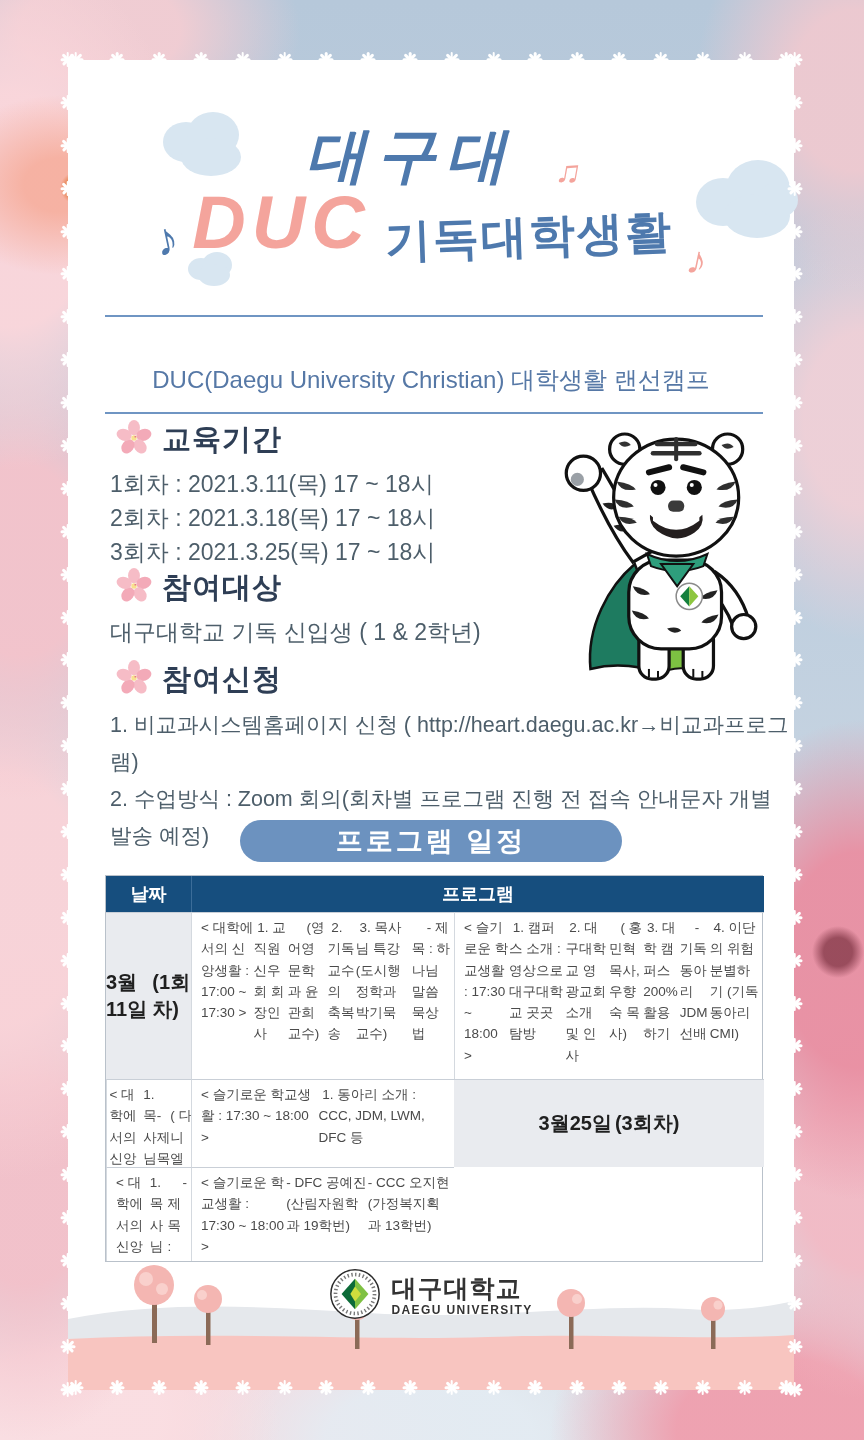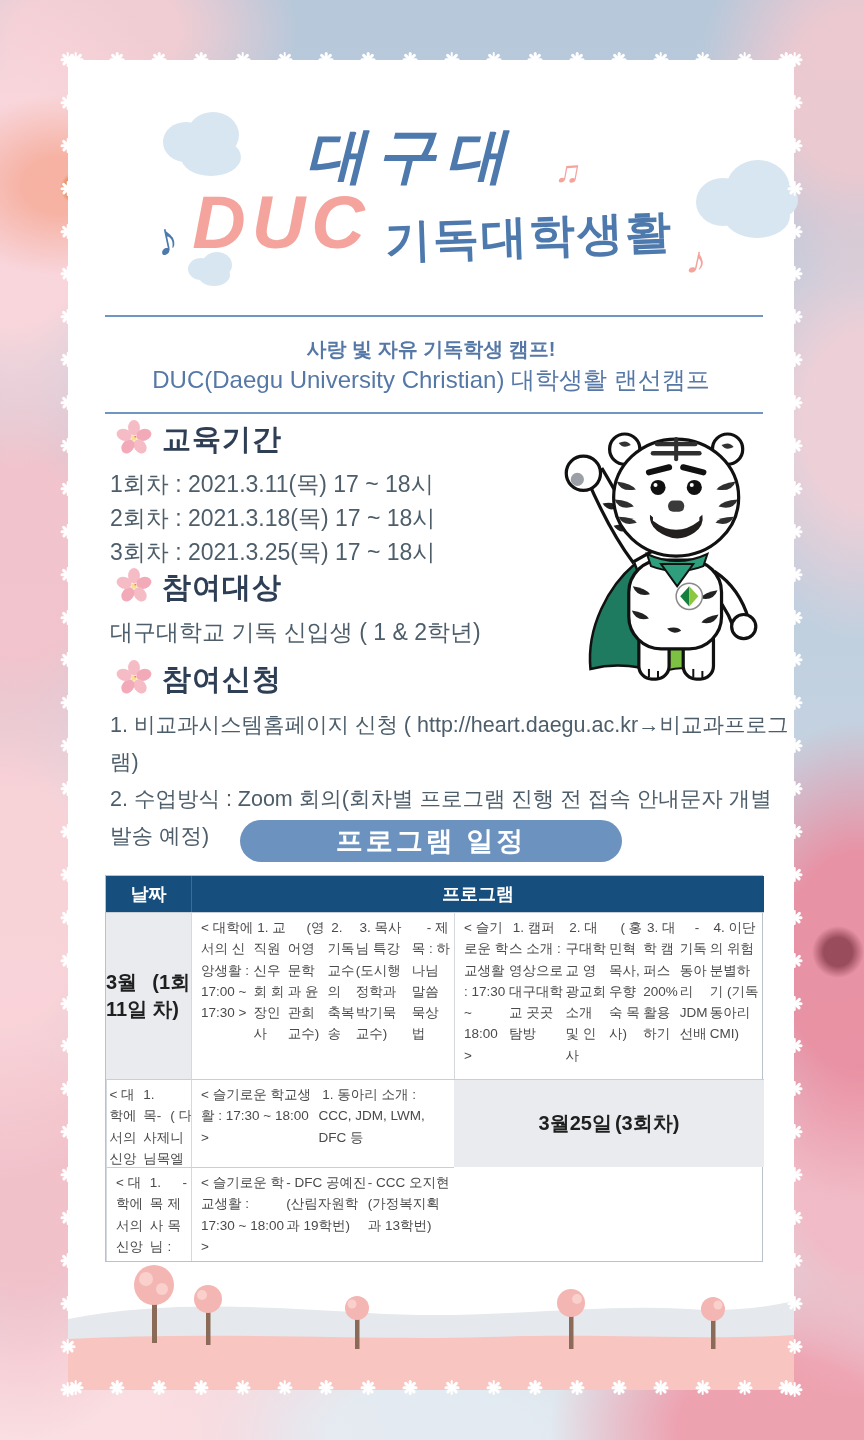--- a/index.html
+++ b/index.html
@@ -120,21 +120,20 @@
   <div class="t1">대구대</div>
   <div class="note-a">♫</div>
   <div class="t2">
     <span class="n2">♪</span>
     <span class="duc">DUC</span>
     <span class="t2k">기독대학생활</span>
     <span class="n3">♪</span>
   </div>
 
   <div class="rule" style="top:255px"></div>
-  <div class="sub1">사랑 빛 자유 기독학생 캠프!</div>
   <div class="sub2">DUC(Daegu University Christian) 대학생활 랜선캠프</div>
   <div class="rule" style="top:352px"></div>
 
   <section class="sec s0">
     <div class="sec-head">
       <span><svg width="36" height="36" viewBox="0 0 40 40">
         <g>
               <ellipse cx="20" cy="8.5" rx="6.6" ry="8.5" fill="#f6bcc6"></ellipse>
         <ellipse cx="20" cy="8.5" rx="6.6" ry="8.5" fill="#f3aab8" transform="rotate(72 20 20)"></ellipse>
         <ellipse cx="20" cy="8.5" rx="6.6" ry="8.5" fill="#f6bcc6" transform="rotate(144 20 20)"></ellipse>
@@ -341,20 +340,34 @@
         <circle cx="503" cy="48" r="14" fill="#f4b6b2"></circle>
         <circle cx="509" cy="44" r="5" fill="#f9d0cc"></circle>
       </g>
     <g>
         <rect x="643" y="62" width="4.5" height="32" fill="#8b6a57"></rect>
         <circle cx="645" cy="54" r="12" fill="#f4b6b2"></circle>
         <circle cx="650" cy="50" r="4.5" fill="#f9d0cc"></circle>
       </g>
   </svg>
 
+  <div class="logo">
+    <span><svg width="52" height="52" viewBox="0 0 56 56">
+      <circle cx="28" cy="28" r="26" fill="#fff" stroke="#2b2b2b" stroke-width="1.6"></circle>
+      <circle cx="28" cy="28" r="21" fill="none" stroke="#555" stroke-width="4" stroke-dasharray="1.5 2.6" opacity="0.8"></circle>
+      <circle cx="28" cy="28" r="17.5" fill="#fff"></circle>
+      <polygon points="28,11.5 13.5,28 28,44.5" fill="#0c6b38"></polygon>
+      <polygon points="28,11.5 42.5,28 28,44.5" fill="#7fc143"></polygon>
+      <polygon points="28,20 34.5,28 28,36 23,28" fill="#cede3d"></polygon>
+    </svg></span>
+    <span class="logo-txt">
+      <span class="logo-ko">대구대학교</span>
+      <span class="logo-en">DAEGU UNIVERSITY</span>
+    </span>
+  </div>
 </div>
 
 <div class="edge-h edge-top" id="eTop">
     <span class="ast">
       <i style="transform: translateX(-50%) rotate(0deg);"></i>
       <i style="transform: translateX(-50%) rotate(45deg);"></i>
       <i style="transform: translateX(-50%) rotate(90deg);"></i>
       <i style="transform: translateX(-50%) rotate(135deg);"></i>
     </span>
     <span class="ast">

